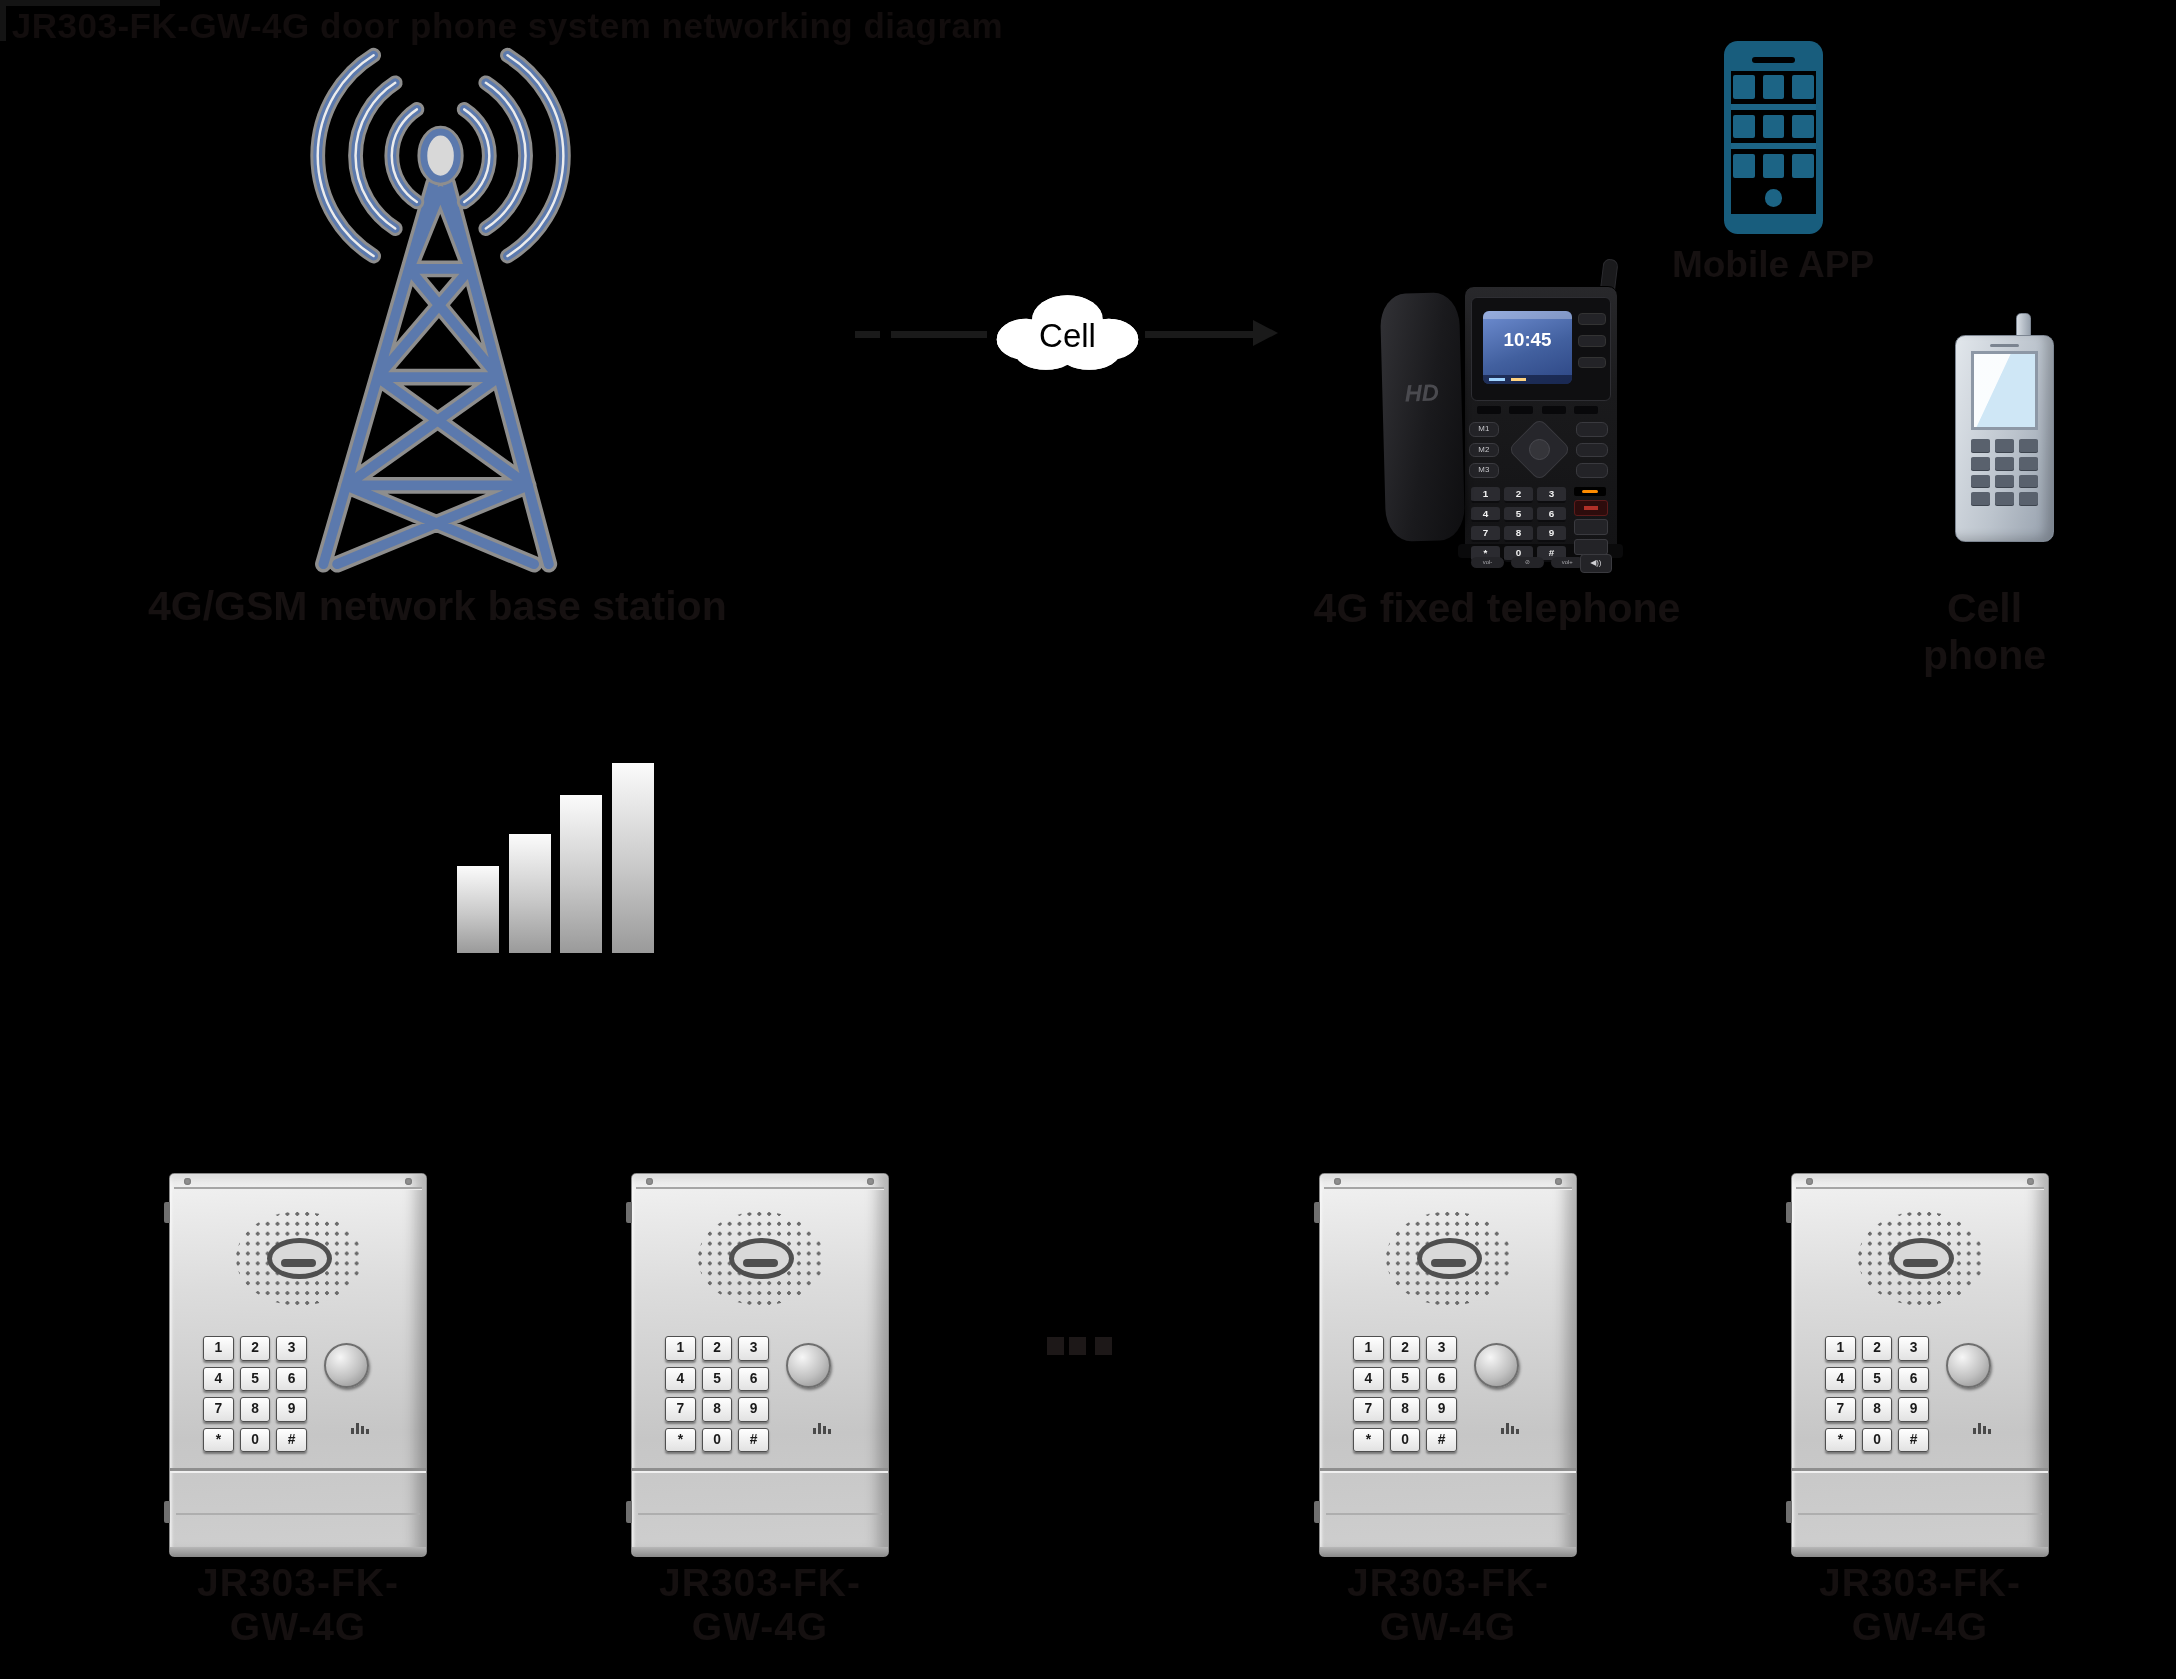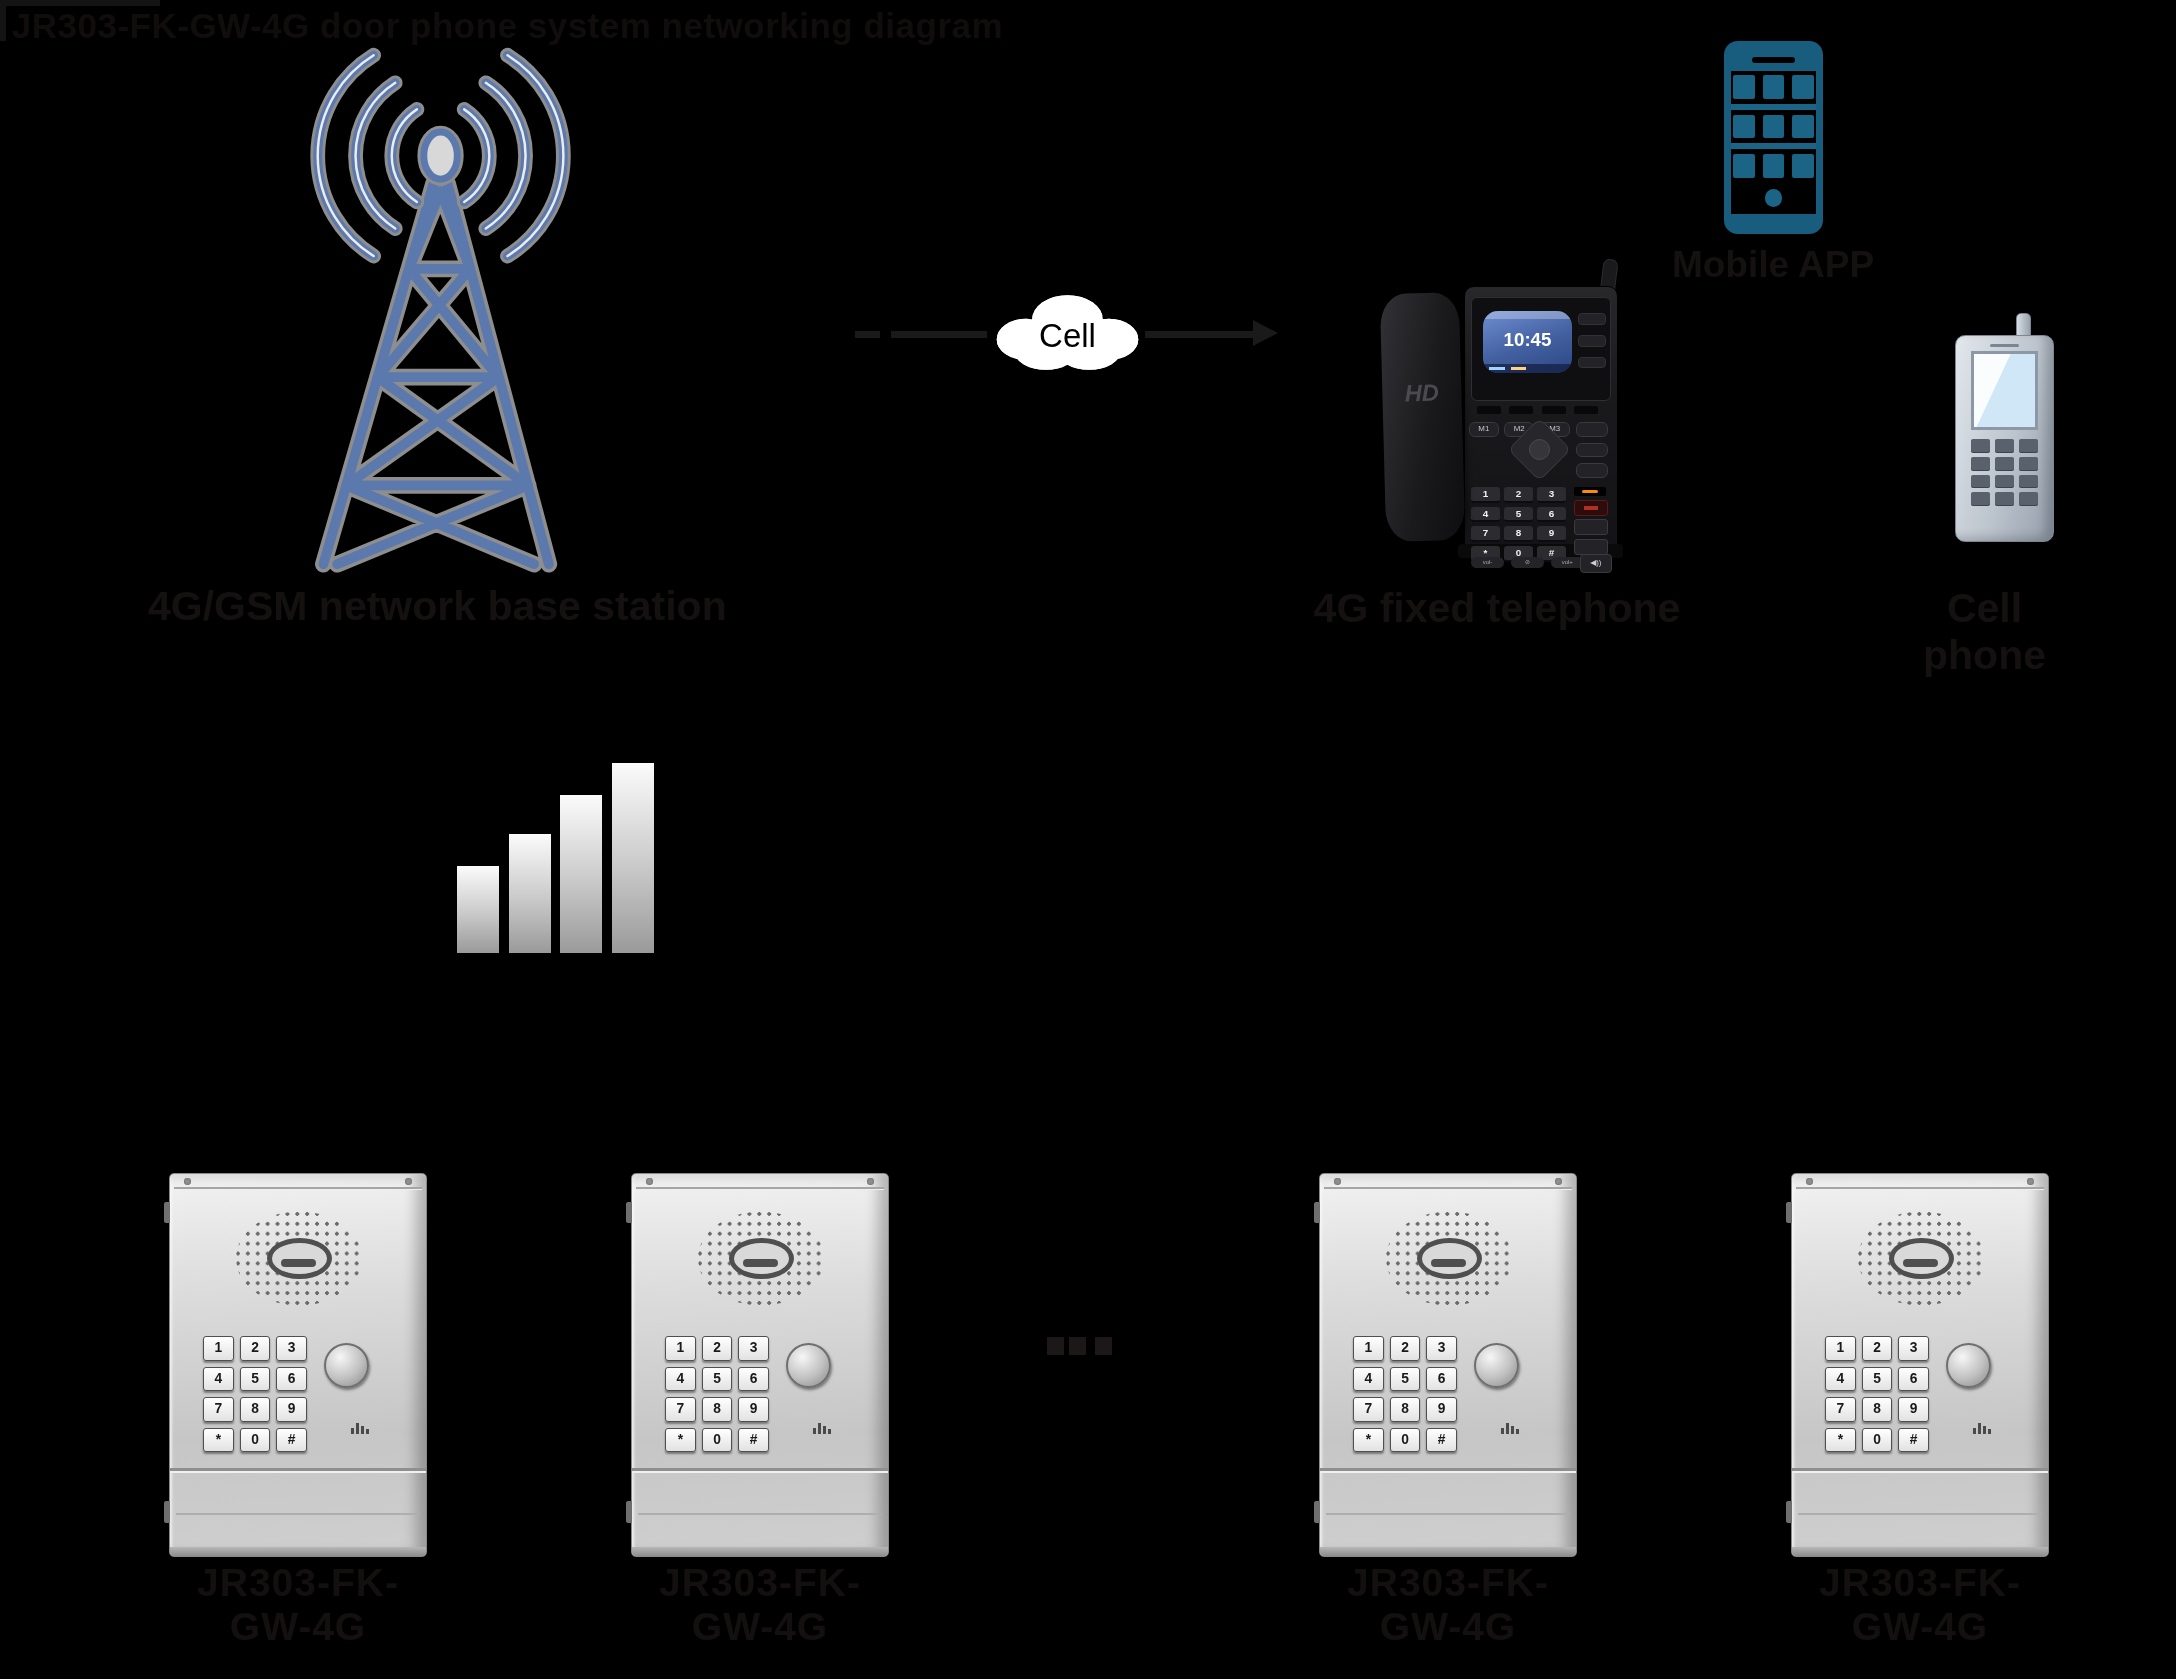--- a/index.html
+++ b/index.html
@@ -61,33 +61,33 @@
   #ipphone .handset{position:absolute;left:13.8px;top:35px;width:79px;height:248px;border-radius:25.6px/33px;
         background:linear-gradient(100deg,#323236 0%,#1a1a1d 55%,#0e0e10 100%);transform:rotate(-1.5deg);
         box-shadow:2px 3px 5.9px rgba(0,0,0,.6);}
   #ipphone .hd{position:absolute;left:0;top:87px;width:100%;text-align:center;color:#4a4a4f;
         font-size:23.6px;font-weight:bold;font-style:italic;}
   #ipphone .base{position:absolute;left:95px;top:27.6px;width:152px;height:266px;border-radius:9.9px;
         background:linear-gradient(180deg,#28282b 0%,#1a1a1c 40%,#131315 100%);border:1px solid #000;}
   #ipphone .stand{position:absolute;left:89px;top:286px;width:165px;height:13.8px;background:#0a0a0b;border-radius:3.9px;}
   #ipphone .bezel{position:absolute;left:102px;top:39px;width:138px;height:102px;background:#0f0f11;
         border:1px solid #2e2e33;border-radius:5.9px;}
-  #ipphone .screen{position:absolute;left:114px;top:53px;width:89px;height:62px;border-radius:15px;
+  #ipphone .screen{position:absolute;left:114px;top:53px;width:89px;height:73px;border-radius:6px;
         background:linear-gradient(160deg,#6f8ed2 0%,#42609f 55%,#2d4684 100%);overflow:hidden;}
   #ipphone .sbar{height:7.9px;background:rgba(255,255,255,.28);}
   #ipphone .clock{text-align:center;color:#fff;font-size:18.7px;font-weight:bold;margin-top:9.9px;}
   #ipphone .mbar{position:absolute;bottom:0;left:0;width:100%;height:8.9px;background:rgba(15,25,55,.65);
         display:flex;gap:5.9px;align-items:center;padding-left:5.9px;box-sizing:border-box;}
   #ipphone .mbar i{display:block;width:15.8px;height:3px;background:#9fd4ff;}
   #ipphone .mbar i:last-child{background:#ffd27f;}
   #ipphone .pagekeys{position:absolute;left:209px;top:55px;display:flex;flex-direction:column;gap:9.9px;}
   #ipphone .pagekeys i{display:block;width:25.6px;height:9.9px;background:#232327;border-radius:3.9px;border:1px solid #333;}
   #ipphone .softkeys{position:absolute;left:108px;top:148px;display:flex;gap:8.9px;}
   #ipphone .softkeys i{display:block;width:23.6px;height:7.9px;background:#08080a;border-radius:2px;}
-  #ipphone .mkeys{position:absolute;left:100px;top:164px;display:flex;gap:5.9px;}
+  #ipphone .mkeys{position:absolute;left:100px;top:164px;display:flex;flex-direction:column;gap:5.9px;}
   #ipphone .mkeys span{display:block;width:27.6px;height:12.8px;background:#232327;border:1px solid #3a3a3f;
         border-radius:5.9px;color:#c9c9cd;font-size:7.9px;line-height:12.8px;text-align:center;}
   #ipphone .nav{position:absolute;left:140px;top:161px;width:59px;height:59px;}
   #ipphone .nav .pad{position:absolute;left:7.9px;top:7.9px;width:43px;height:43px;background:#26262b;
         border-radius:7.9px;transform:rotate(45deg);border:1px solid #3a3a3f;}
   #ipphone .nav .ok{position:absolute;left:19.7px;top:19.7px;width:19.7px;height:19.7px;border-radius:50%;
         background:#35353a;border:1px solid #4a4a50;}
   #ipphone .rkeys{position:absolute;left:207px;top:164px;display:flex;flex-direction:column;gap:5.9px;}
   #ipphone .rkeys i{display:block;width:29.6px;height:12.8px;background:#232327;border:1px solid #3a3a3f;border-radius:5.9px;}
   #ipphone .digits{position:absolute;left:102px;top:229px;width:95px;display:grid;

